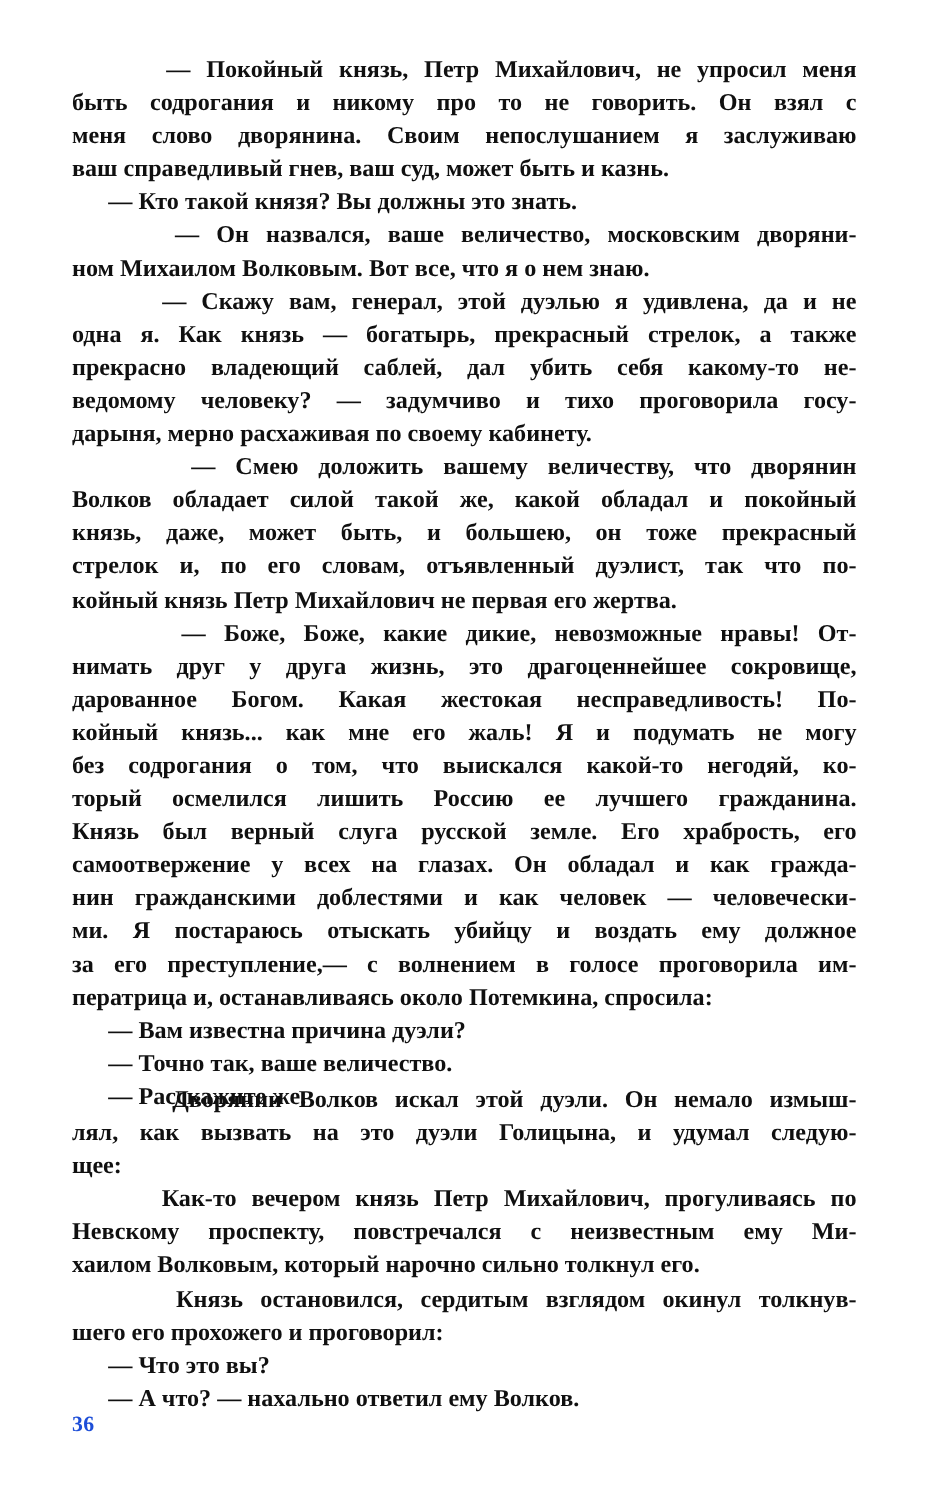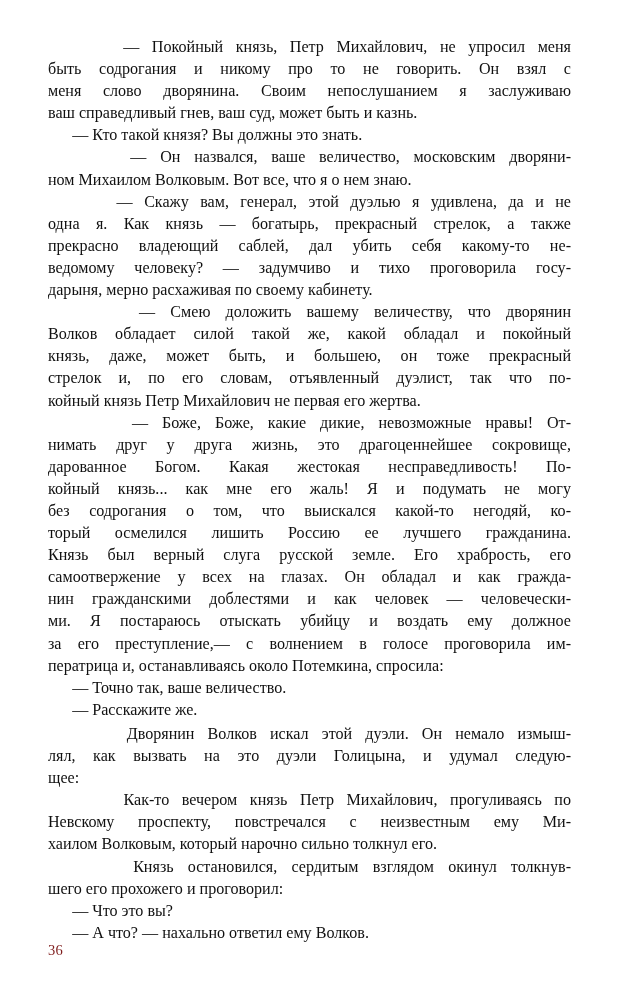--- a/index.html
+++ b/index.html
@@ -12,20 +12,21 @@
     font-family: "Liberation Serif", "DejaVu Serif", serif;
     color: #111111;
   }
   .page {
     position: relative;
     width: 619px;
     height: 1000px;
     background: #ffffff;
     overflow: hidden;
     box-sizing: border-box;
+    font-weight: bold;
   }
   .textblock {
     position: absolute;
     left: 48px;
     width: 523px;
     font-size: 16.1px;
     line-height: 22.1px;
     text-align: justify;
     text-justify: inter-word;
     color: #101010;
@@ -48,36 +49,37 @@
   }
   .ln.last {
     text-align-last: left;
   }
   .pagenum {
     position: absolute;
     left: 48px;
     top: 941px;
     font-size: 14.5px;
     line-height: 18px;
-    color: #7f1d1d;
+    color: #1d4ed8;
     letter-spacing: 0.3px;
   }
 </style>
 </head>
 <body>
 
 <div class="page">
 
   <div class="textblock" id="block-one">
       <p class="para"><span class="ln">      — Покойный князь, Петр Михайлович, не упросил меня</span><span class="ln">быть содрогания и никому про то не говорить. Он взял с</span><span class="ln">меня слово дворянина. Своим непослушанием я заслуживаю</span><span class="ln last">ваш справедливый гнев, ваш суд, может быть и казнь.</span></p>
       <p class="para"><span class="ln last">      — Кто такой князя? Вы должны это знать.</span></p>
       <p class="para"><span class="ln">      — Он назвался, ваше величество, московским дворяни-</span><span class="ln last">ном Михаилом Волковым. Вот все, что я о нем знаю.</span></p>
       <p class="para"><span class="ln">      — Скажу вам, генерал, этой дуэлью я удивлена, да и не</span><span class="ln">одна я. Как князь — богатырь, прекрасный стрелок, а также</span><span class="ln">прекрасно владеющий саблей, дал убить себя какому-то не-</span><span class="ln">ведомому человеку? — задумчиво и тихо проговорила госу-</span><span class="ln last">дарыня, мерно расхаживая по своему кабинету.</span></p>
       <p class="para"><span class="ln">      — Смею доложить вашему величеству, что дворянин</span><span class="ln">Волков обладает силой такой же, какой обладал и покойный</span><span class="ln">князь, даже, может быть, и большею, он тоже прекрасный</span><span class="ln">стрелок и, по его словам, отъявленный дуэлист, так что по-</span><span class="ln last">койный князь Петр Михайлович не первая его жертва.</span></p>
       <p class="para"><span class="ln">      — Боже, Боже, какие дикие, невозможные нравы! От-</span><span class="ln">нимать друг у друга жизнь, это драгоценнейшее сокровище,</span><span class="ln">дарованное Богом. Какая жестокая несправедливость! По-</span><span class="ln">койный князь... как мне его жаль! Я и подумать не могу</span><span class="ln">без содрогания о том, что выискался какой-то негодяй, ко-</span><span class="ln">торый осмелился лишить Россию ее лучшего гражданина.</span><span class="ln">Князь был верный слуга русской земле. Его храбрость, его</span><span class="ln">самоотвержение у всех на глазах. Он обладал и как гражда-</span><span class="ln">нин гражданскими доблестями и как человек — человечески-</span><span class="ln">ми. Я постараюсь отыскать убийцу и воздать ему должное</span><span class="ln">за его преступление,— с волнением в голосе проговорила им-</span><span class="ln last">ператрица и, останавливаясь около Потемкина, спросила:</span></p>
+      <p class="para"><span class="ln last">      — Вам известна причина дуэли?</span></p>
       <p class="para"><span class="ln last">      — Точно так, ваше величество.</span></p>
       <p class="para"><span class="ln last">      — Расскажите же.</span></p>
     </div>
 
   <div class="textblock" id="block-two">
       <p class="para"><span class="ln">      Дворянин Волков искал этой дуэли. Он немало измыш-</span><span class="ln">лял, как вызвать на это дуэли Голицына, и удумал следую-</span><span class="ln last">щее:</span></p>
       <p class="para"><span class="ln">      Как-то вечером князь Петр Михайлович, прогуливаясь по</span><span class="ln">Невскому проспекту, повстречался с неизвестным ему Ми-</span><span class="ln last">хаилом Волковым, который нарочно сильно толкнул его.</span></p>
       <p class="para"><span class="ln">      Князь остановился, сердитым взглядом окинул толкнув-</span><span class="ln last">шего его прохожего и проговорил:</span></p>
       <p class="para"><span class="ln last">      — Что это вы?</span></p>
       <p class="para"><span class="ln last">      — А что? — нахально ответил ему Волков.</span></p>

